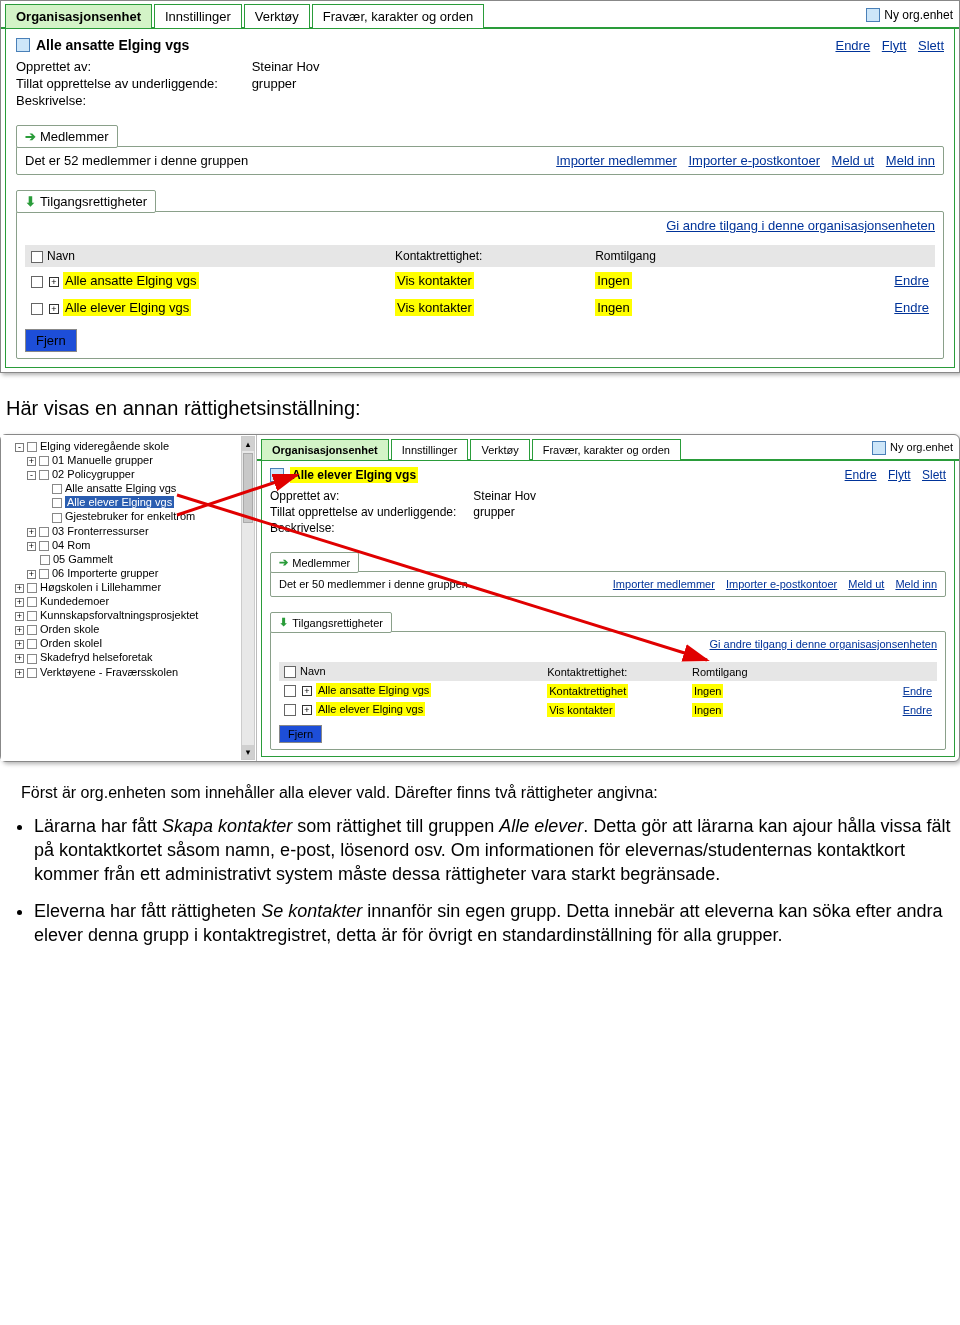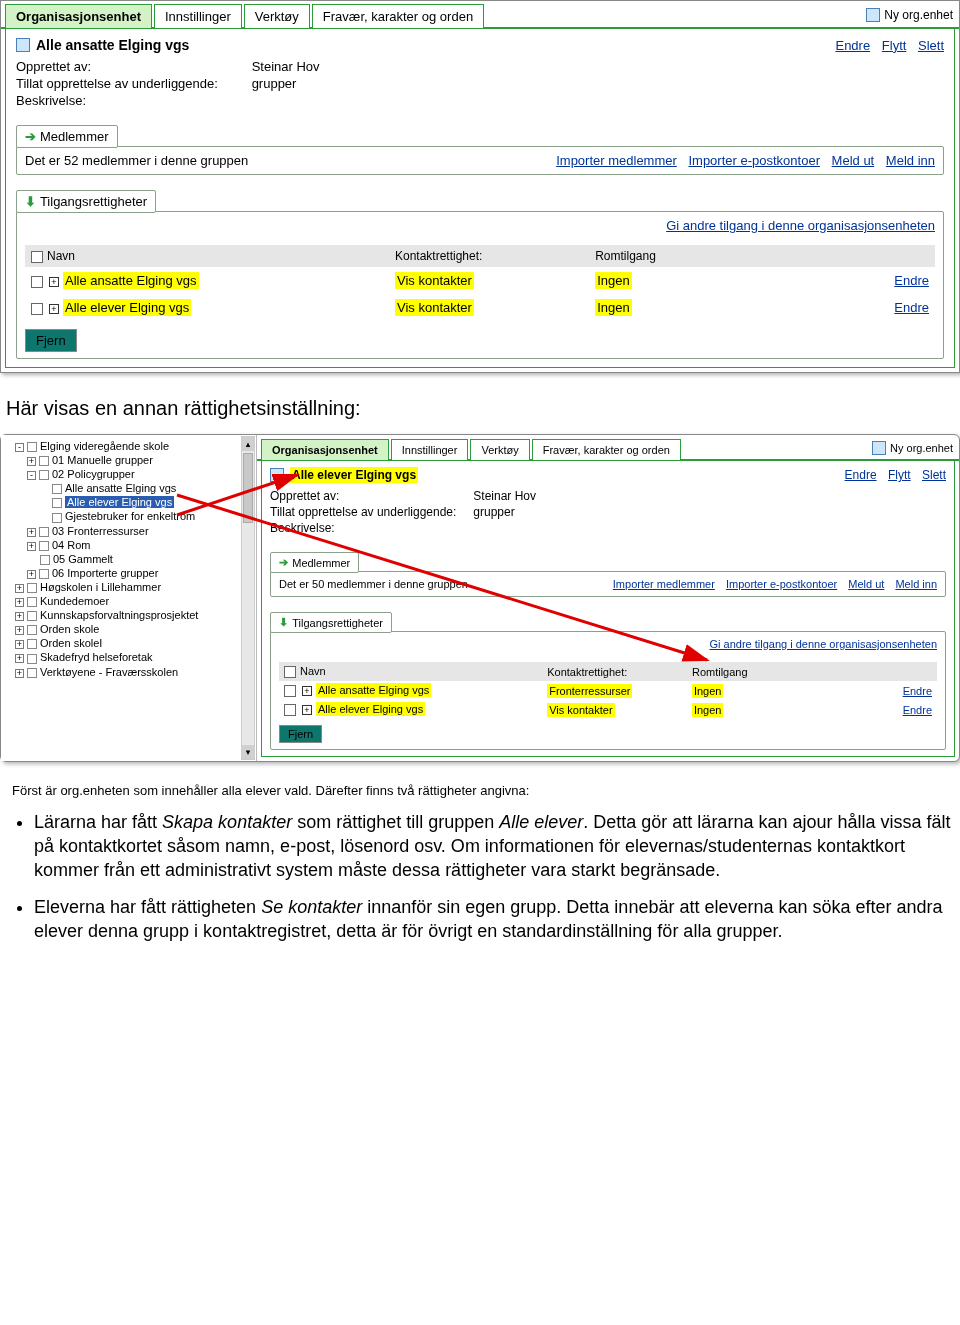--- a/index.html
+++ b/index.html
@@ -37,21 +37,21 @@
   }
   .tab.active {
     background: #d3f3c7;
     font-weight: bold;
   }
   .tab-spacer { flex: 1; }
   .ny-org {
     padding: 4px 6px;
     font-size: 12px;
     display: flex;
-    align-items: center;
+    align-items: flex-start;
     gap: 4px;
   }
   .content {
     border: 1px solid #2a9c3a;
     margin: 0 4px 4px 4px;
     padding: 8px 10px;
     border-top: none;
     position: relative;
   }
   .content.small { padding: 6px 8px; font-size: 12px; }
@@ -116,34 +116,34 @@
     width: 10px; height: 10px;
     border: 1px solid #333;
     text-align: center;
     line-height: 9px;
     font-size: 9px;
     margin: 0 4px 0 2px;
     vertical-align: middle;
   }
   .btn {
     border: 1px solid #888;
-    background: #0f766e;
+    background: #1d4ed8;
     padding: 3px 10px;
     font-size: 13px;
     margin-top: 8px;
     cursor: pointer;
   }
   .btn.small { font-size: 11px; padding: 2px 8px; margin-top: 6px; }
   .doc-heading {
     font-size: 20px;
     margin: 24px 6px 14px 6px;
   }
   .doc-para {
-    font-size: 13px;
-    margin: 20px 6px 10px 12px;
+    font-size: 16px;
+    margin: 20px 6px 10px 21px;
     line-height: 1.35;
   }
   ul.doc-list {
     font-size: 18px;
     margin: 0 6px 20px 34px;
     padding: 0;
     line-height: 1.35;
   }
   ul.doc-list li { margin-bottom: 12px; }
   em { font-style: italic; }
@@ -388,21 +388,21 @@
             <tr>
               <th style="width:40%"><span class="cb"></span><span>Navn</span></th>
               <th style="width:22%">Kontaktrettighet:</th>
               <th style="width:28%">Romtilgang</th>
               <th style="width:10%"></th>
             </tr>
           </thead>
           <tbody id="s2-rows">
               <tr>
                 <td><span class="cb"></span><span class="expand">+</span><span class="hl">Alle ansatte Elging vgs</span></td>
-                <td><span class="hl">Fronterressurser</span></td>
+                <td><span class="hl">Kontaktrettighet</span></td>
                 <td><span class="hl">Ingen</span></td>
                 <td style="text-align:right"><a class="link">Endre</a></td>
               </tr>
               <tr>
                 <td><span class="cb"></span><span class="expand">+</span><span class="hl">Alle elever Elging vgs</span></td>
                 <td><span class="hl">Vis kontakter</span></td>
                 <td><span class="hl">Ingen</span></td>
                 <td style="text-align:right"><a class="link">Endre</a></td>
               </tr>
             </tbody>

